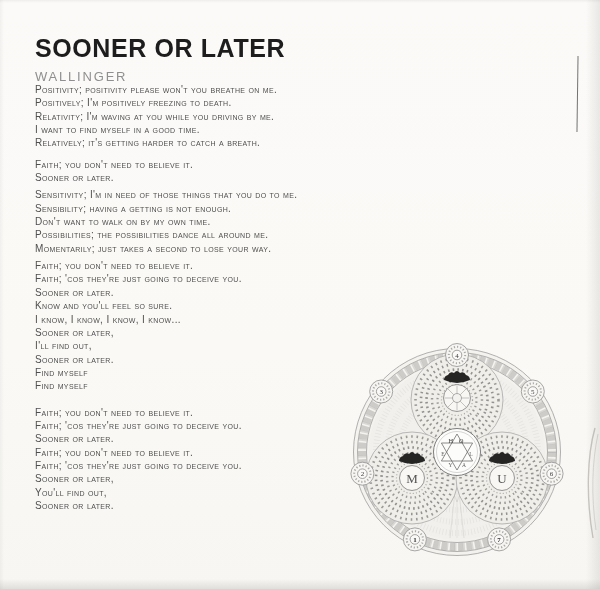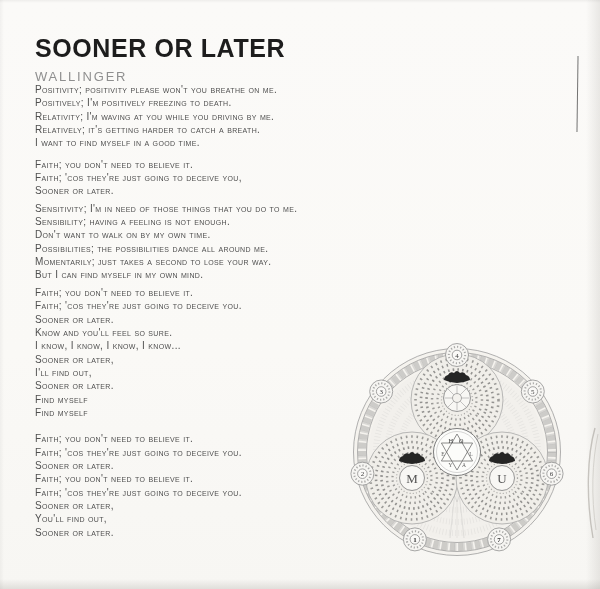--- a/index.html
+++ b/index.html
@@ -58,35 +58,33 @@
   <div class="header">
     <h1 class="title">SOONER OR LATER</h1>
     <div class="artist">WALLINGER</div>
   </div>
 
   <div class="lyrics">
     <div class="stanza s1">
       <p class="line">Positivity; positivity please won't you breathe on me.</p>
       <p class="line">Positively; I'm positively freezing to death.</p>
       <p class="line">Relativity; I'm waving at you while you driving by me.</p>
+      <p class="line">I want to find myself in a good time.</p>
       <p class="line">Relatively; it's getting harder to catch a breath.</p>
-      <p class="line">I want to find myself in a good time.</p>
     </div>
     <div class="stanza s2">
       <p class="line">Faith; you don't need to believe it.</p>
-      <p class="line">Faith; 'cos they're just going to deceive you,</p>
       <p class="line">Sooner or later.</p>
     </div>
     <div class="stanza s3">
       <p class="line">Sensitivity; I'm in need of those things that you do to me.</p>
-      <p class="line">Sensibility; having a feeling is not enough.</p>
+      <p class="line">Sensibility; having a getting is not enough.</p>
       <p class="line">Don't want to walk on by my own time.</p>
       <p class="line">Possibilities; the possibilities dance all around me.</p>
       <p class="line">Momentarily; just takes a second to lose your way.</p>
-      <p class="line">But I can find myself in my own mind.</p>
     </div>
     <div class="stanza s4">
       <p class="line">Faith; you don't need to believe it.</p>
       <p class="line">Faith; 'cos they're just going to deceive you.</p>
       <p class="line">Sooner or later.</p>
       <p class="line">Know and you'll feel so sure.</p>
       <p class="line">I know, I know, I know, I know...</p>
       <p class="line">Sooner or later,</p>
       <p class="line">I'll find out,</p>
       <p class="line">Sooner or later.</p>

